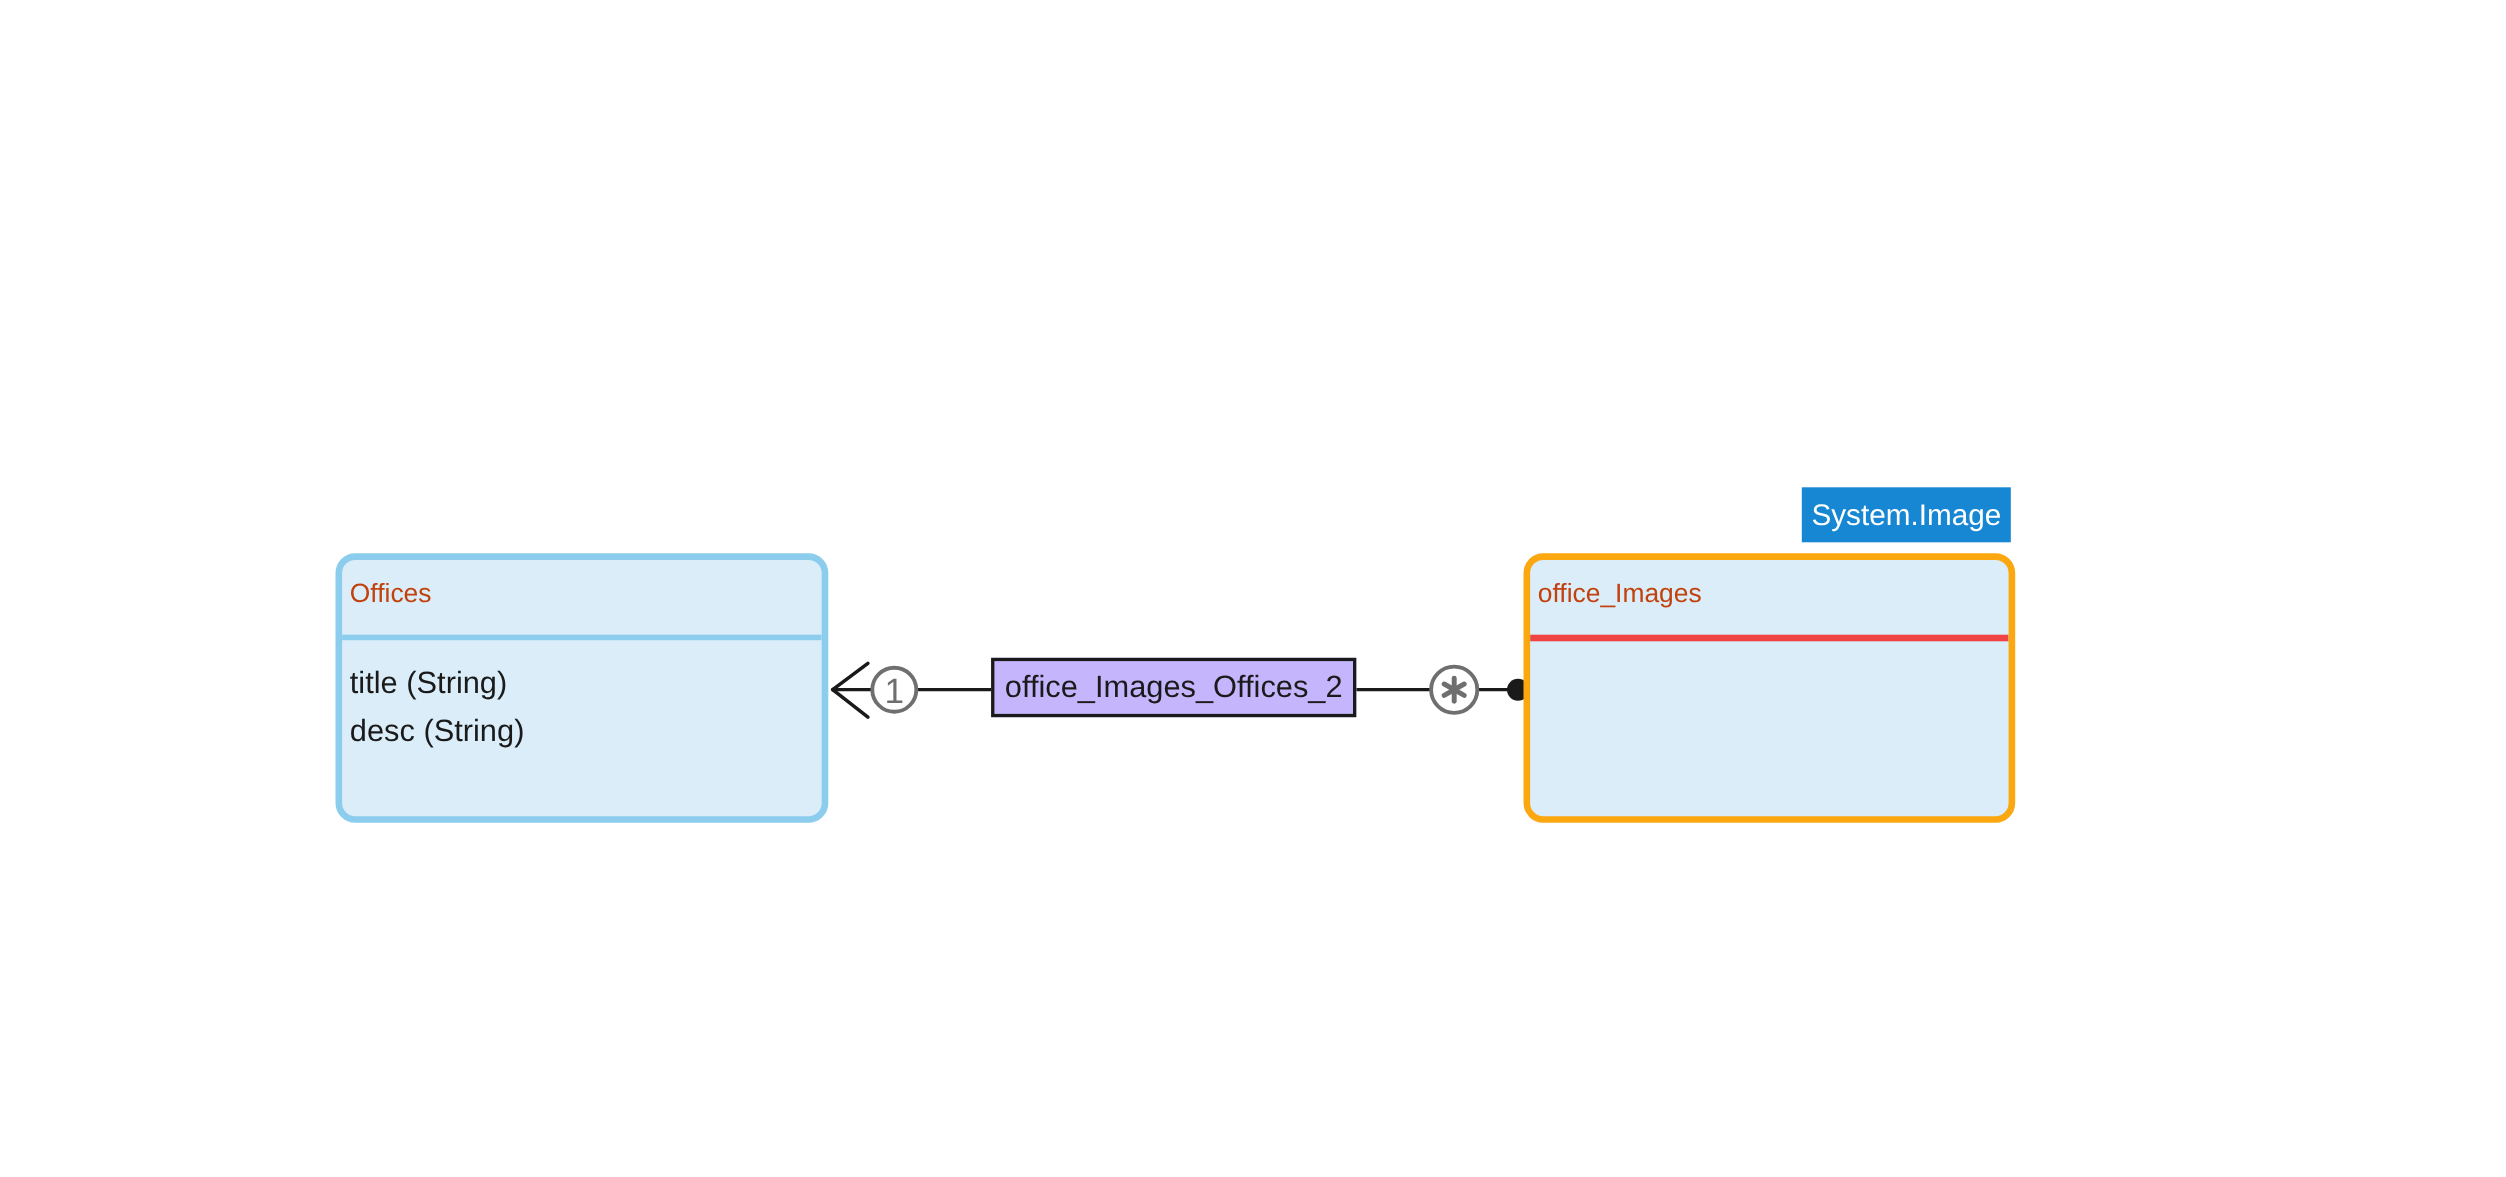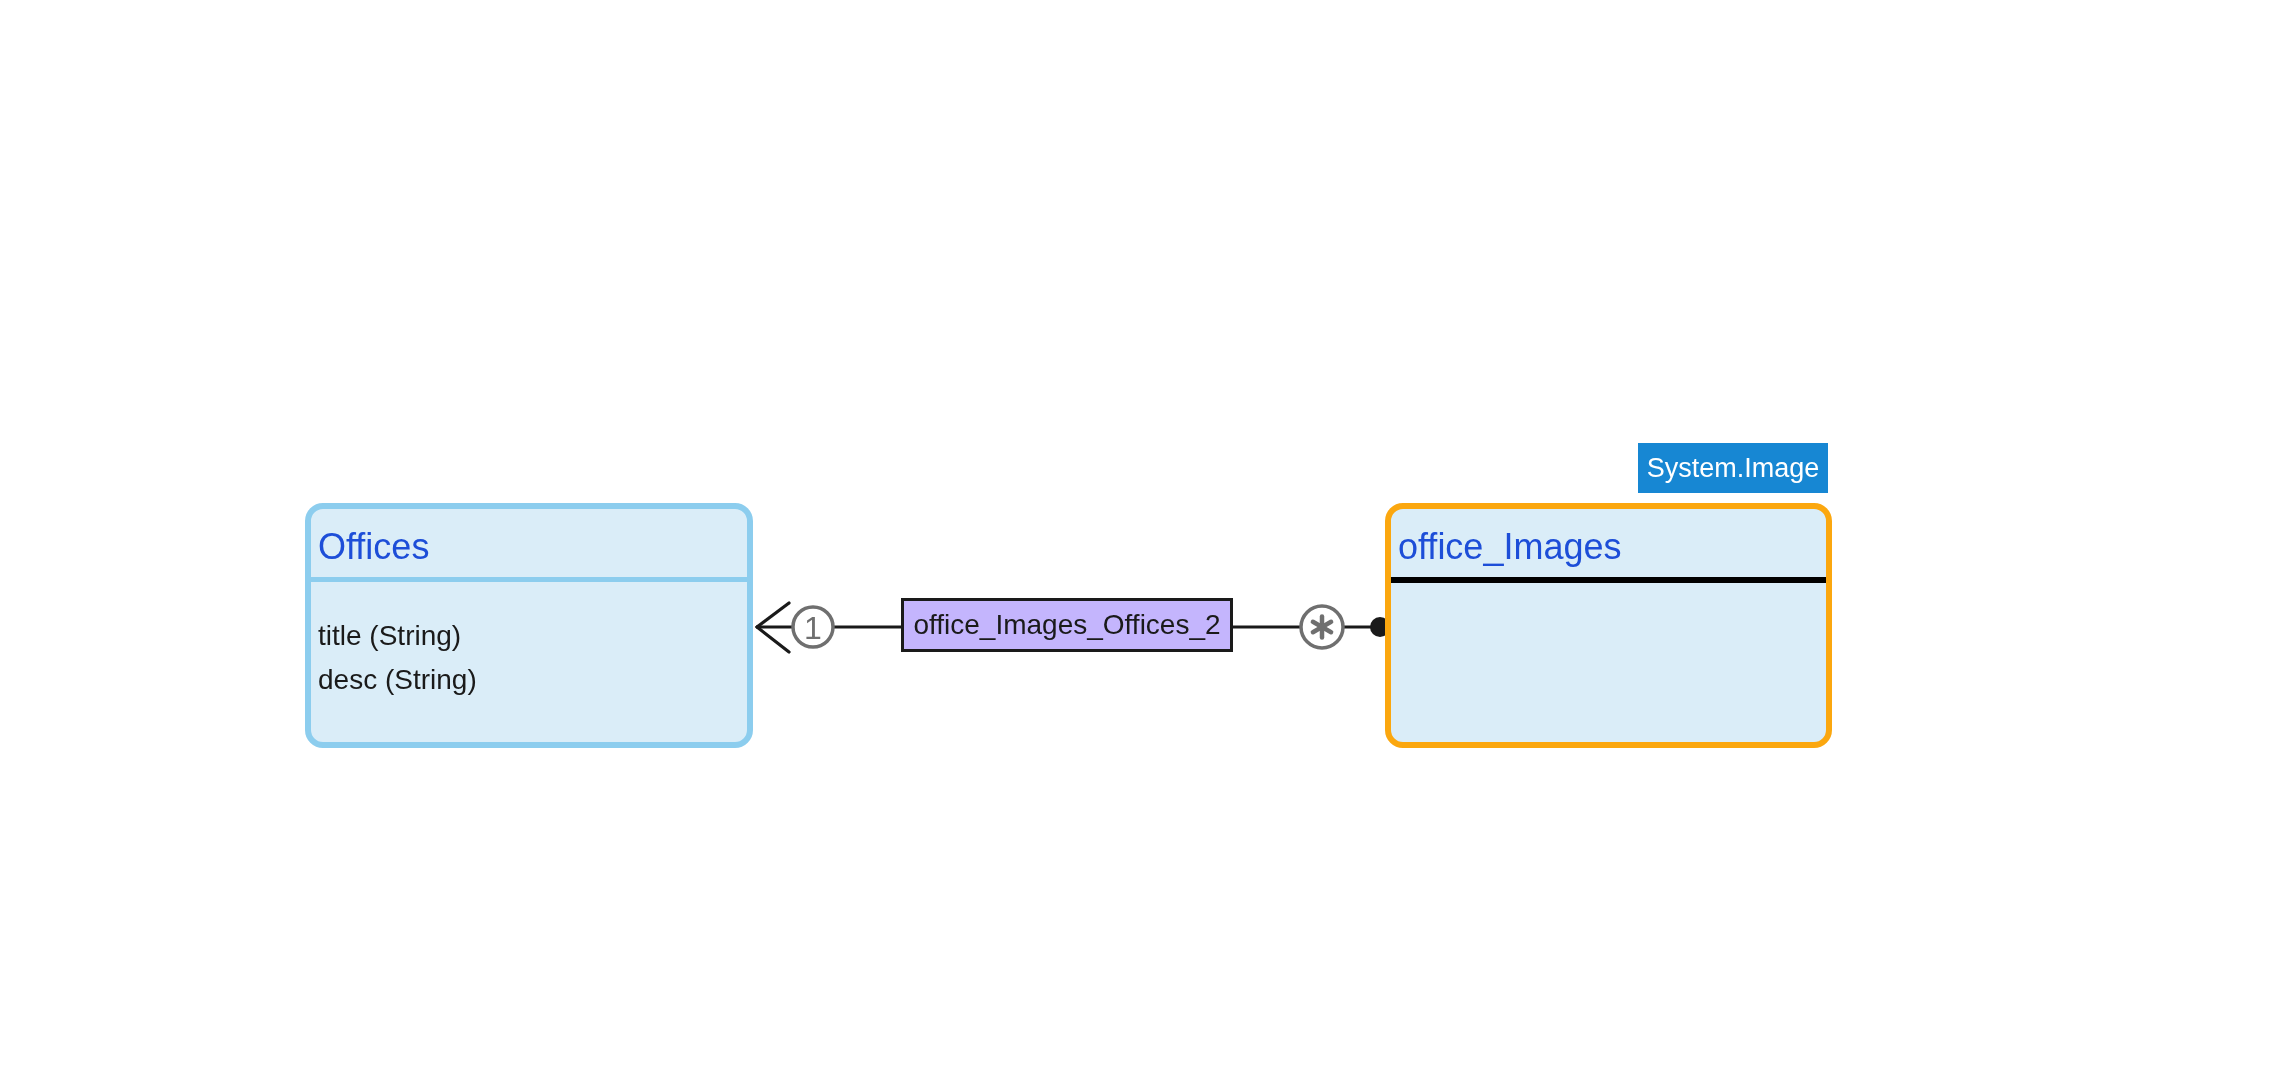--- a/index.html
+++ b/index.html
@@ -25,29 +25,29 @@
     border-radius: 18px;
     background: #DAEDF8;
     overflow: hidden;
   }
   .entity.offices { left: 305px; width: 448px; border-color: #8CCDEE; }
   .entity.images  { left: 1385px; width: 447px; border-color: #FBA70F; }
 
   .entity-header {
     height: 73px;
     padding: 17px 0 0 7px;
-    font-size: 36px;
-    color: #1d4ed8;
+    font-size: 24px;
+    color: #c2410c;
     white-space: nowrap;
   }
   .offices .entity-header { border-bottom: 5px solid #8CCDEE; height: 73px; }
-  .images  .entity-header { border-bottom: 6px solid #000000; height: 74px; }
+  .images  .entity-header { border-bottom: 6px solid #ef4444; height: 74px; }
 
   .entity-body {
-    padding: 32px 0 0 7px;
+    padding: 17px 0 0 7px;
     font-size: 28px;
     line-height: 44px;
     color: #1a1a1a;
     white-space: nowrap;
   }
 
   .badge {
     position: absolute;
     left: 1638px; top: 443px;
     width: 190px; height: 50px;

